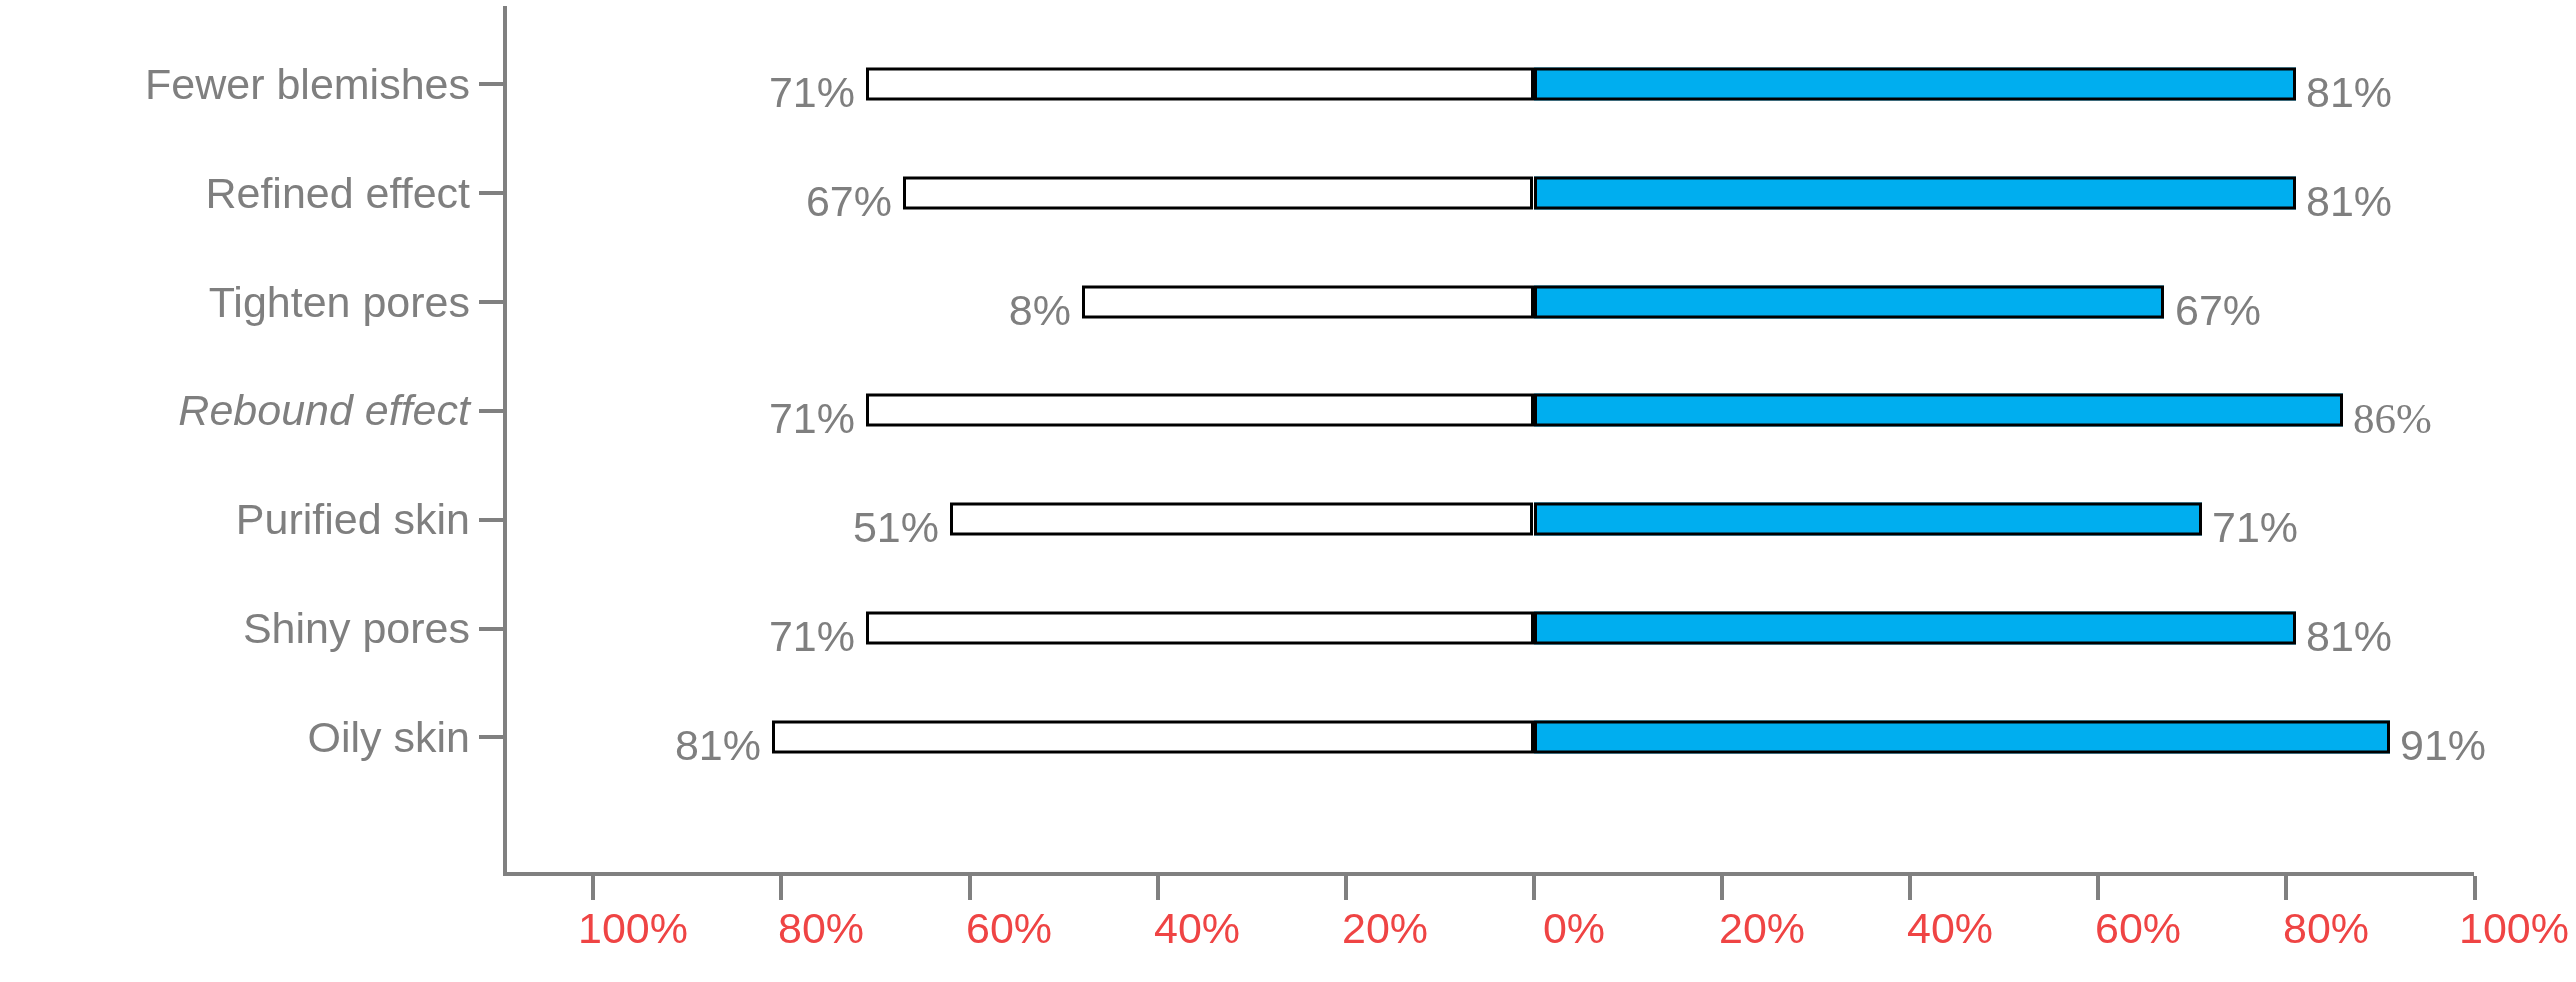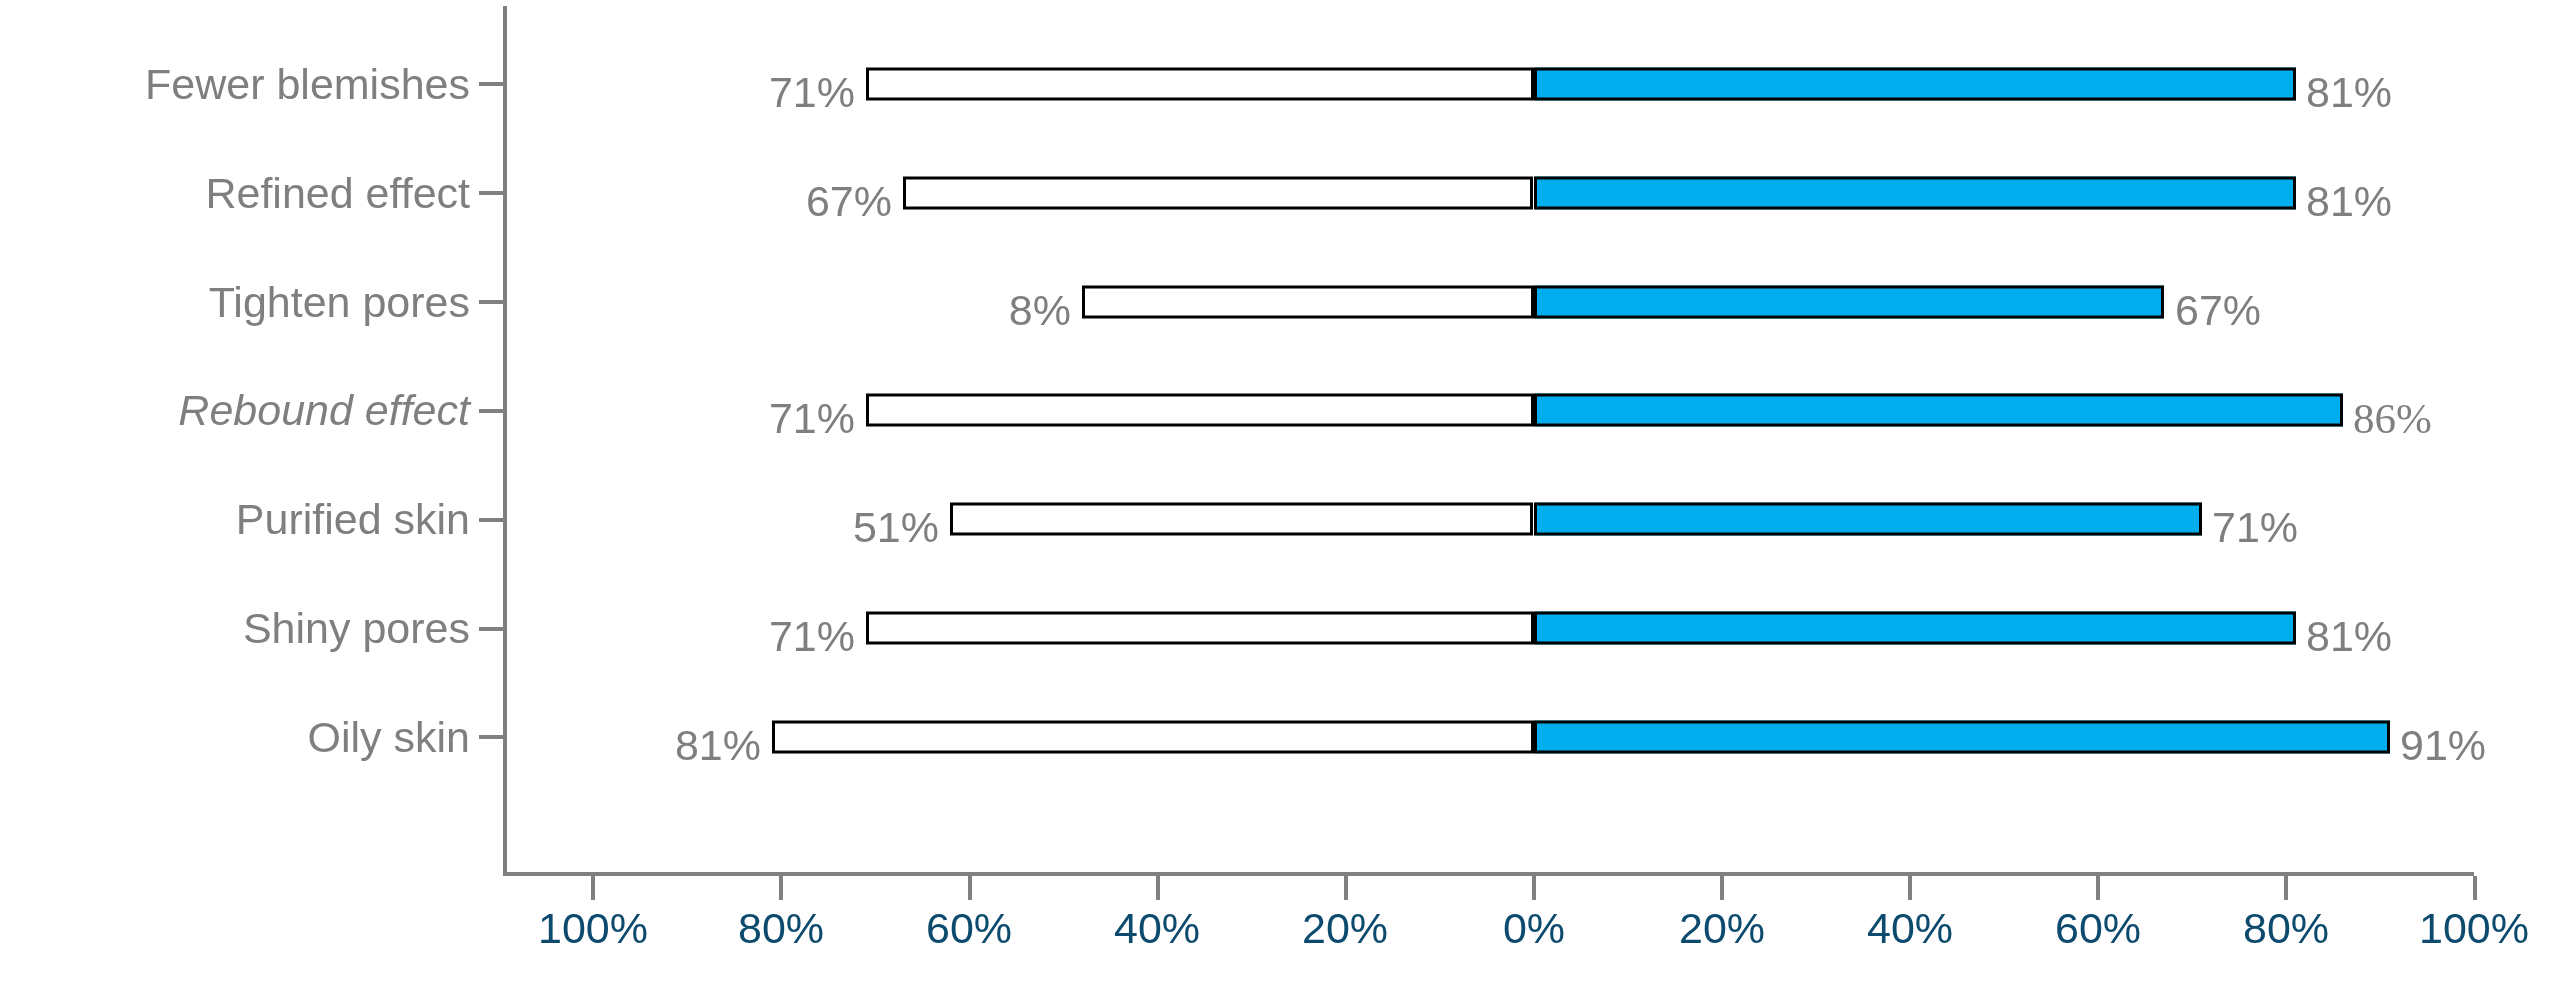--- a/index.html
+++ b/index.html
@@ -72,24 +72,25 @@
     width: 3.9px;
     height: 23.5px;
     background: #808080;
   }
 
   
   .x-label {
     position: absolute;
     top: 907px;
     font-size: 43px;
-    color: #0c4a6e;
+    color: #ef4444;
     line-height: 1;
     white-space: nowrap;
     transform: translateX(-50%);
+    margin-left: 40px;
   }
 
   
   .bar {
     position: absolute;
     height: 33px;
     box-sizing: border-box;
     border: 3.1px solid #000000;
     transform: translateY(-50%);
   }

